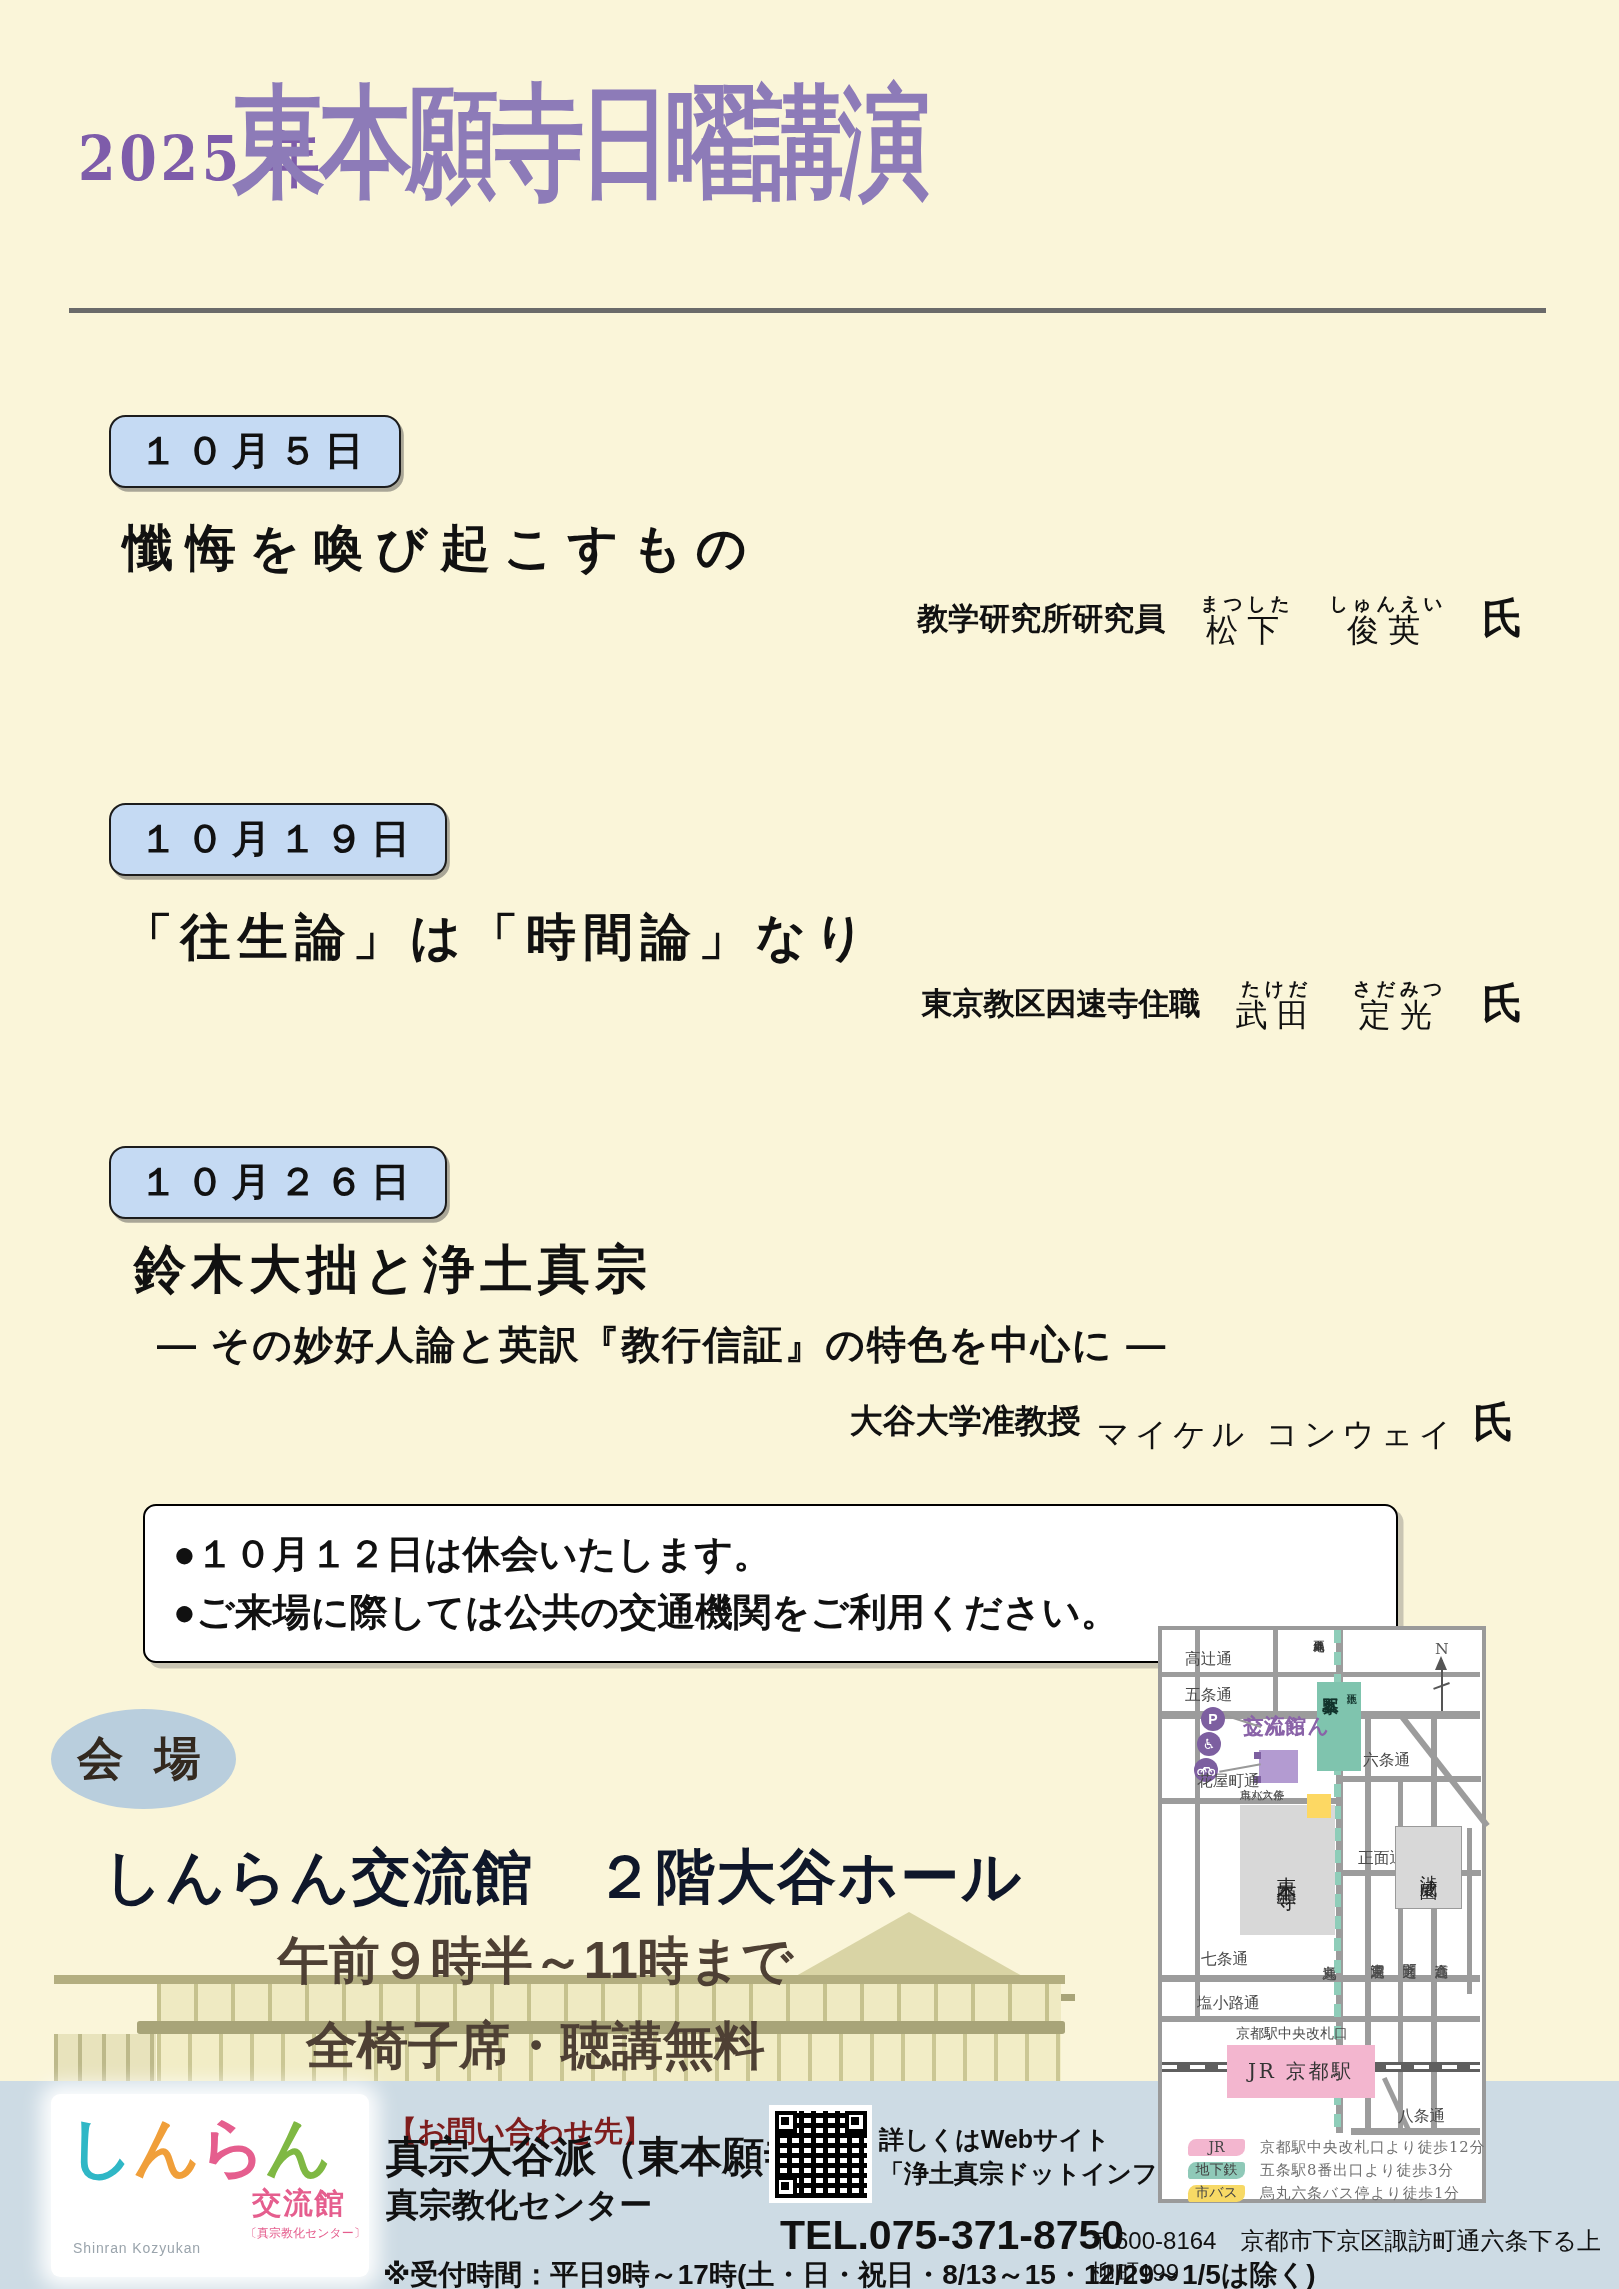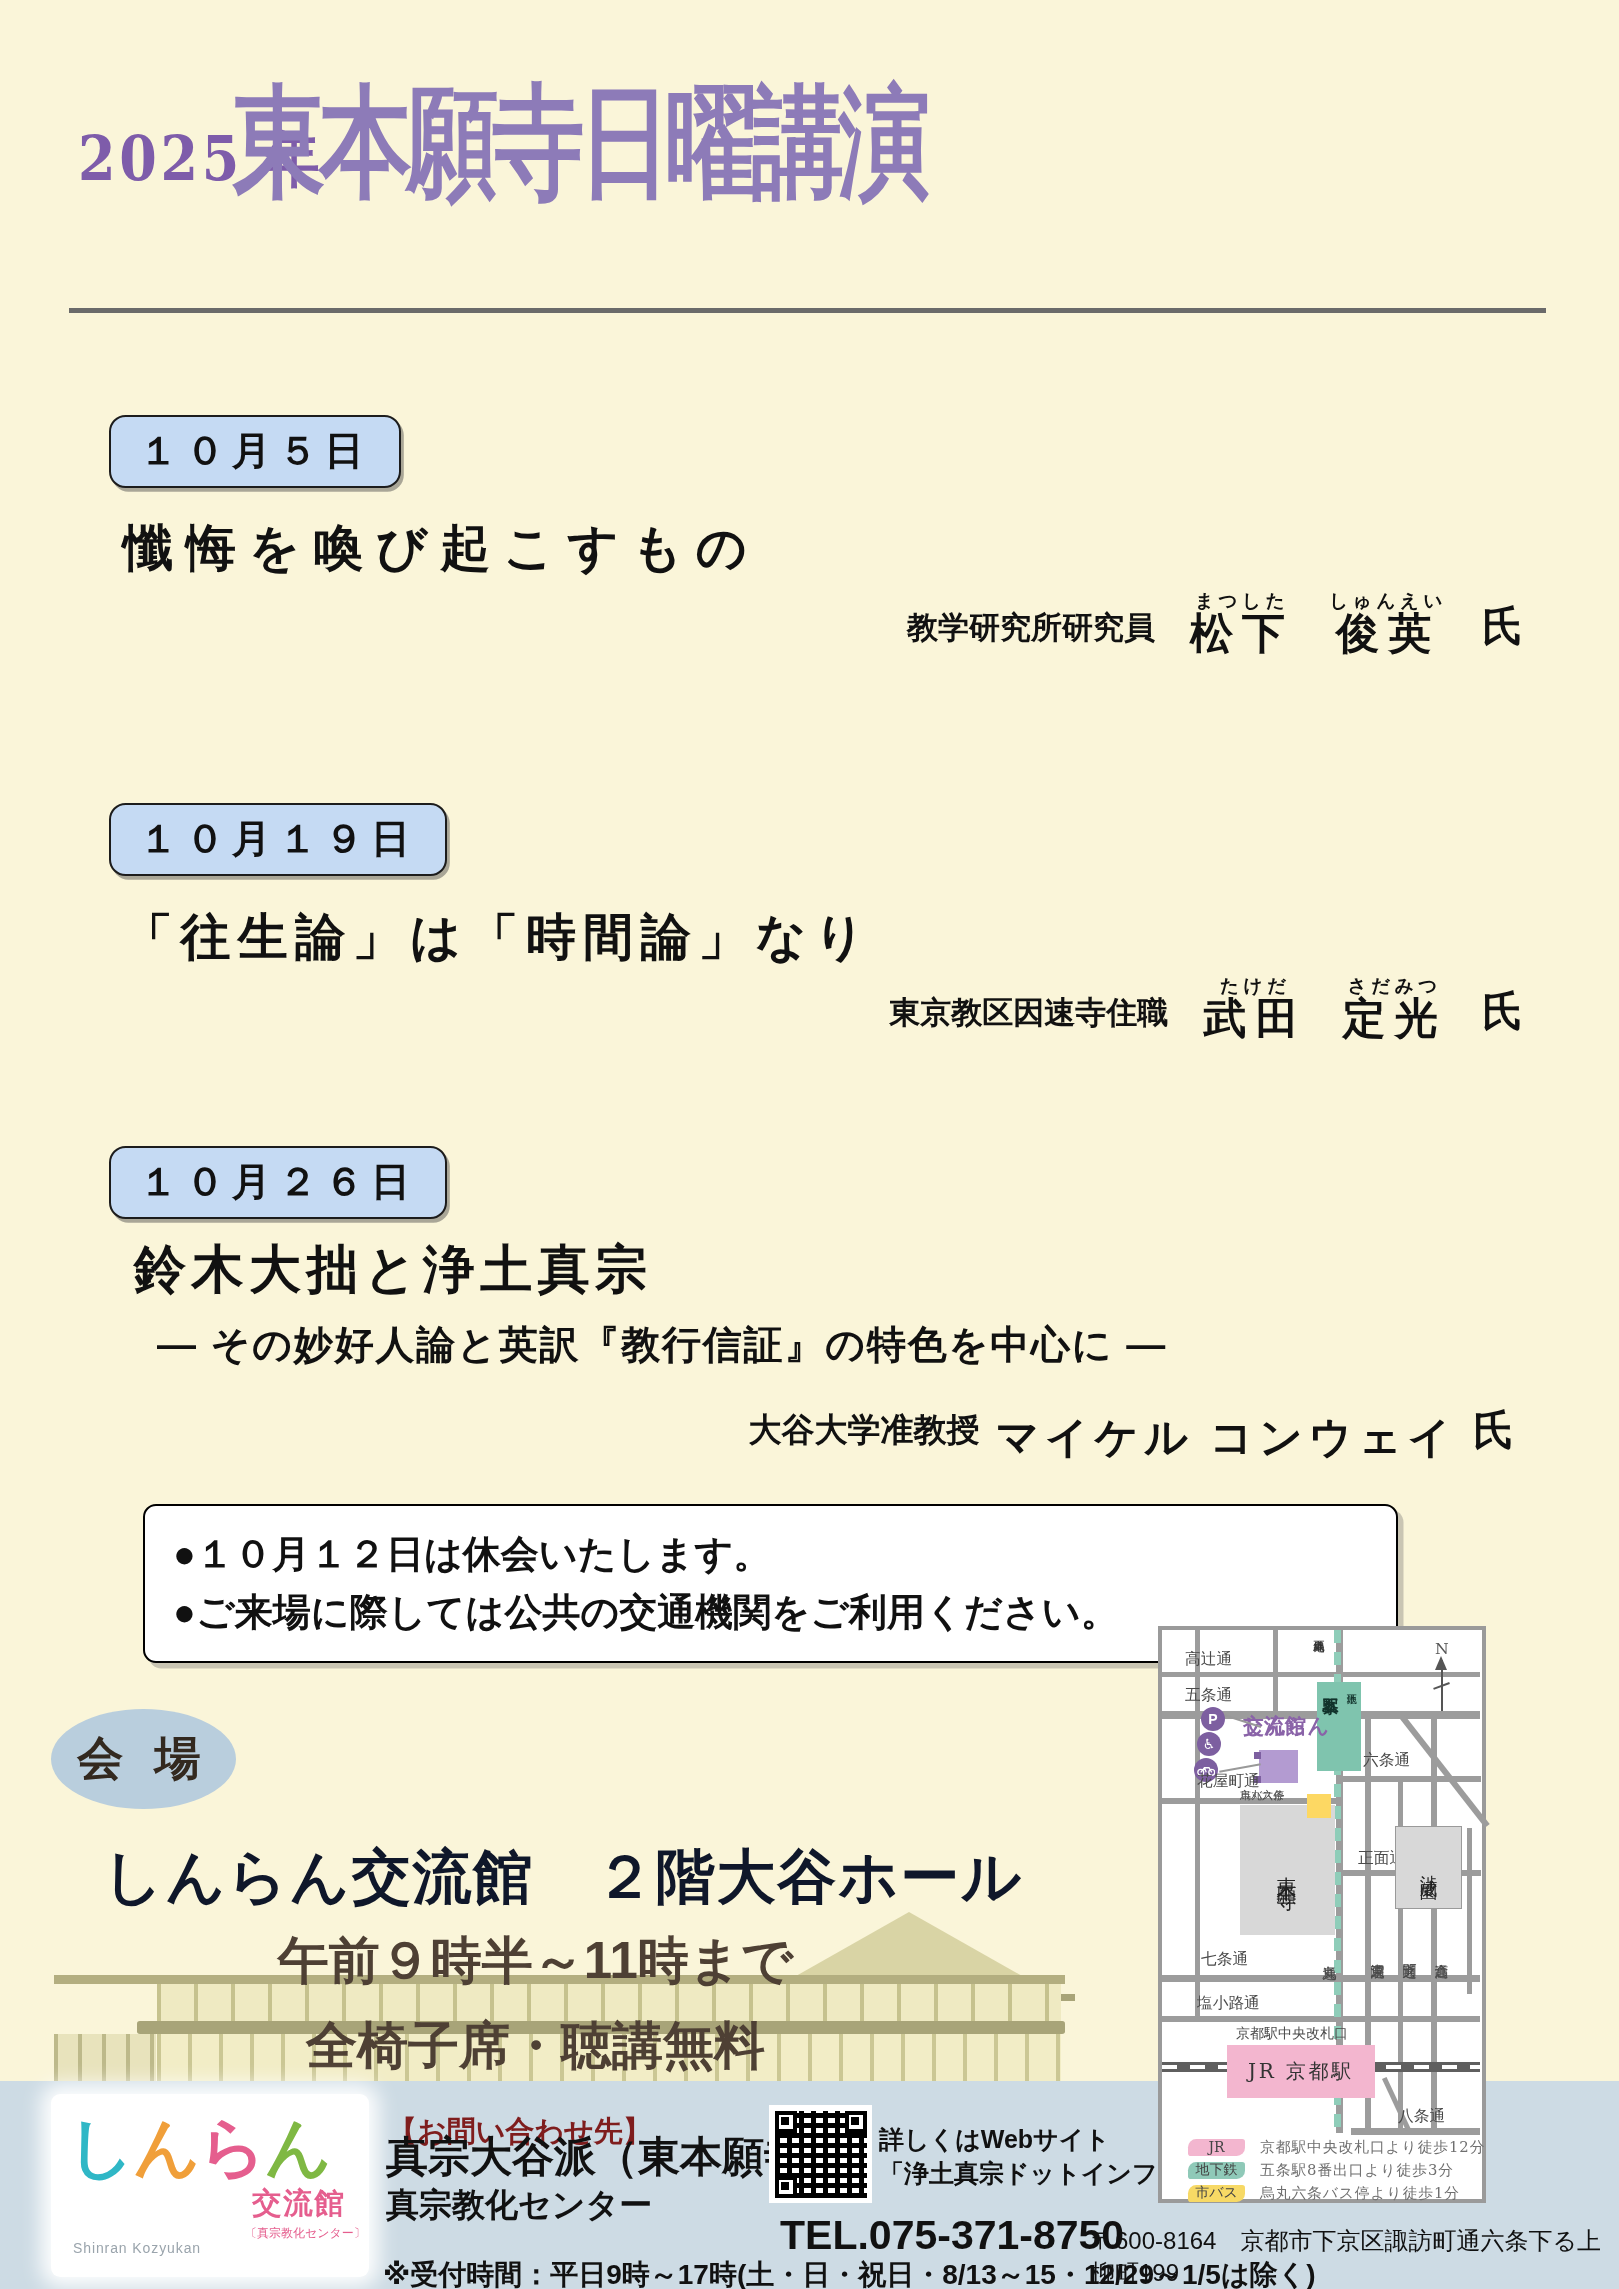--- a/index.html
+++ b/index.html
@@ -18,21 +18,21 @@
   
   .date-badge{background:#c5daf3;border:2.8px solid #1c1c1c;border-radius:16.6px;
         padding:7.4px 28px;font-size:39px;font-weight:bold;letter-spacing:7.4px;
         box-shadow:2.8px 3.7px 0 rgba(70,70,70,.45);white-space:nowrap;}
   .lec-title{font-size:50px;font-weight:bold;letter-spacing:13px;white-space:nowrap;}
   .lec-subtitle{font-size:39px;font-weight:bold;letter-spacing:1.8px;white-space:nowrap;}
   .speaker{display:flex;align-items:flex-end;gap:35px;}
   .affil{font-size:31px;font-weight:bold;padding-bottom:7.4px;white-space:nowrap;}
   .name{display:inline-flex;flex-direction:column;align-items:center;line-height:1.05;justify-content:space-between;}
   .furigana{font-size:18.5px;letter-spacing:4.6px;font-weight:bold;min-height:20px;}
-  .kanji{font-size:43px;font-weight:bold;letter-spacing:9.2px;white-space:nowrap;}
+  .kanji{font-size:32px;font-weight:normal;letter-spacing:9.2px;white-space:nowrap;}
   .honorific{font-size:41px;font-weight:bold;padding-bottom:1.8px;}
 
   
   .notice{left:143px;top:1504px;width:1195px;background:#fff;border:2.8px solid #000;
         border-radius:13px;box-shadow:5.5px 5.5px 0 rgba(110,110,110,.35);
         padding:18.5px 28px;font-size:38px;font-weight:bold;line-height:1.55;}
 
   
   .venue-oval{left:51px;top:1709px;width:185px;height:100px;background:#b9cedd;
         border-radius:50%;display:flex;align-items:center;justify-content:center;

